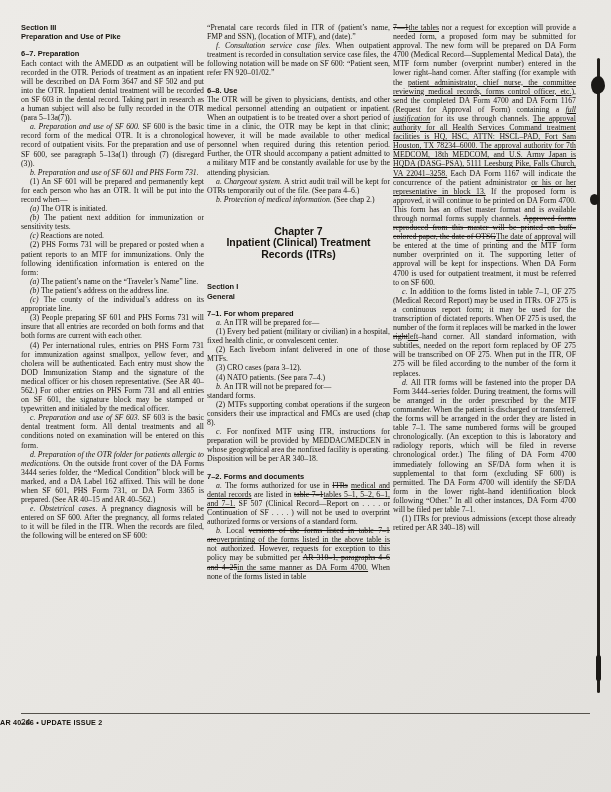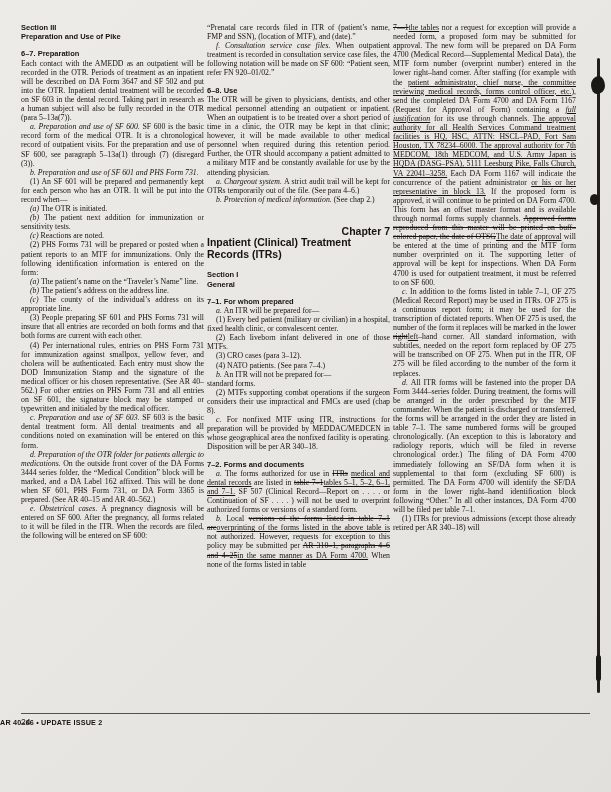--- a/index.html
+++ b/index.html
@@ -7,22 +7,22 @@
   body{background:#e9e7e3;font-family:"Liberation Serif",serif;color:#17140f;position:relative;overflow:hidden}
   .page{position:absolute;inset:0;background:linear-gradient(135deg,#edebe7 0%,#e8e6e2 55%,#e2e0dc 100%)}
   .columns{position:absolute;left:21px;top:23px;display:flex;gap:3px}
   .col{width:183px;height:690px;overflow:hidden}
   .blk{font-size:7.8px;line-height:9.1px;text-align:justify}
   .p{text-indent:9px}
   .p0{text-indent:0}
   .h,.hn,.hs{font-family:"Liberation Sans",sans-serif;font-weight:bold;font-size:7.5px;line-height:9.2px;text-align:left;text-indent:0}
   .hn{margin-top:8px}
   .hs{margin-top:10px}
-  .hc{font-family:"Liberation Sans",sans-serif;font-weight:bold;font-size:10.5px;line-height:11.5px;margin-top:22px;text-align:right}
-  .hct{font-family:"Liberation Sans",sans-serif;font-weight:bold;font-size:10.5px;line-height:11.5px;margin-bottom:10px;text-align:left}
+  .hc{font-family:"Liberation Sans",sans-serif;font-weight:bold;font-size:10.5px;line-height:11.5px;margin-top:22px;text-align:center}
+  .hct{font-family:"Liberation Sans",sans-serif;font-weight:bold;font-size:10.5px;line-height:11.5px;margin-bottom:22px;text-align:center}
   .s-i{font-style:italic}
   .s-st{text-decoration:line-through}
   .s-u{text-decoration:underline}
   .footer-rule{position:absolute;left:21px;width:569px;top:713px;height:1px;background:#55524c}
   .page-number{position:absolute;left:21px;top:717px;font-family:"Liberation Sans",sans-serif;font-weight:normal;font-size:8.5px}
   .footer-text{position:absolute;left:0;width:100%;top:718px;text-align:left;font-family:"Liberation Sans",sans-serif;font-weight:bold;font-size:7.2px;letter-spacing:.2px}
   .scan-line{position:absolute;right:11px;top:58px;width:3px;height:635px;background:#23201c;border-radius:2px}
   .scan-blob-1{position:absolute;right:6px;top:76px;width:14px;height:18px;background:#1b1916;border-radius:55% 45% 60% 40% / 50% 55% 45% 50%}
   .scan-blob-2{position:absolute;right:12px;top:194px;width:9px;height:11px;background:#1b1916;border-radius:50%}
   .scan-blob-3{position:absolute;right:10px;top:655px;width:5px;height:26px;background:#1b1916;border-radius:3px}

